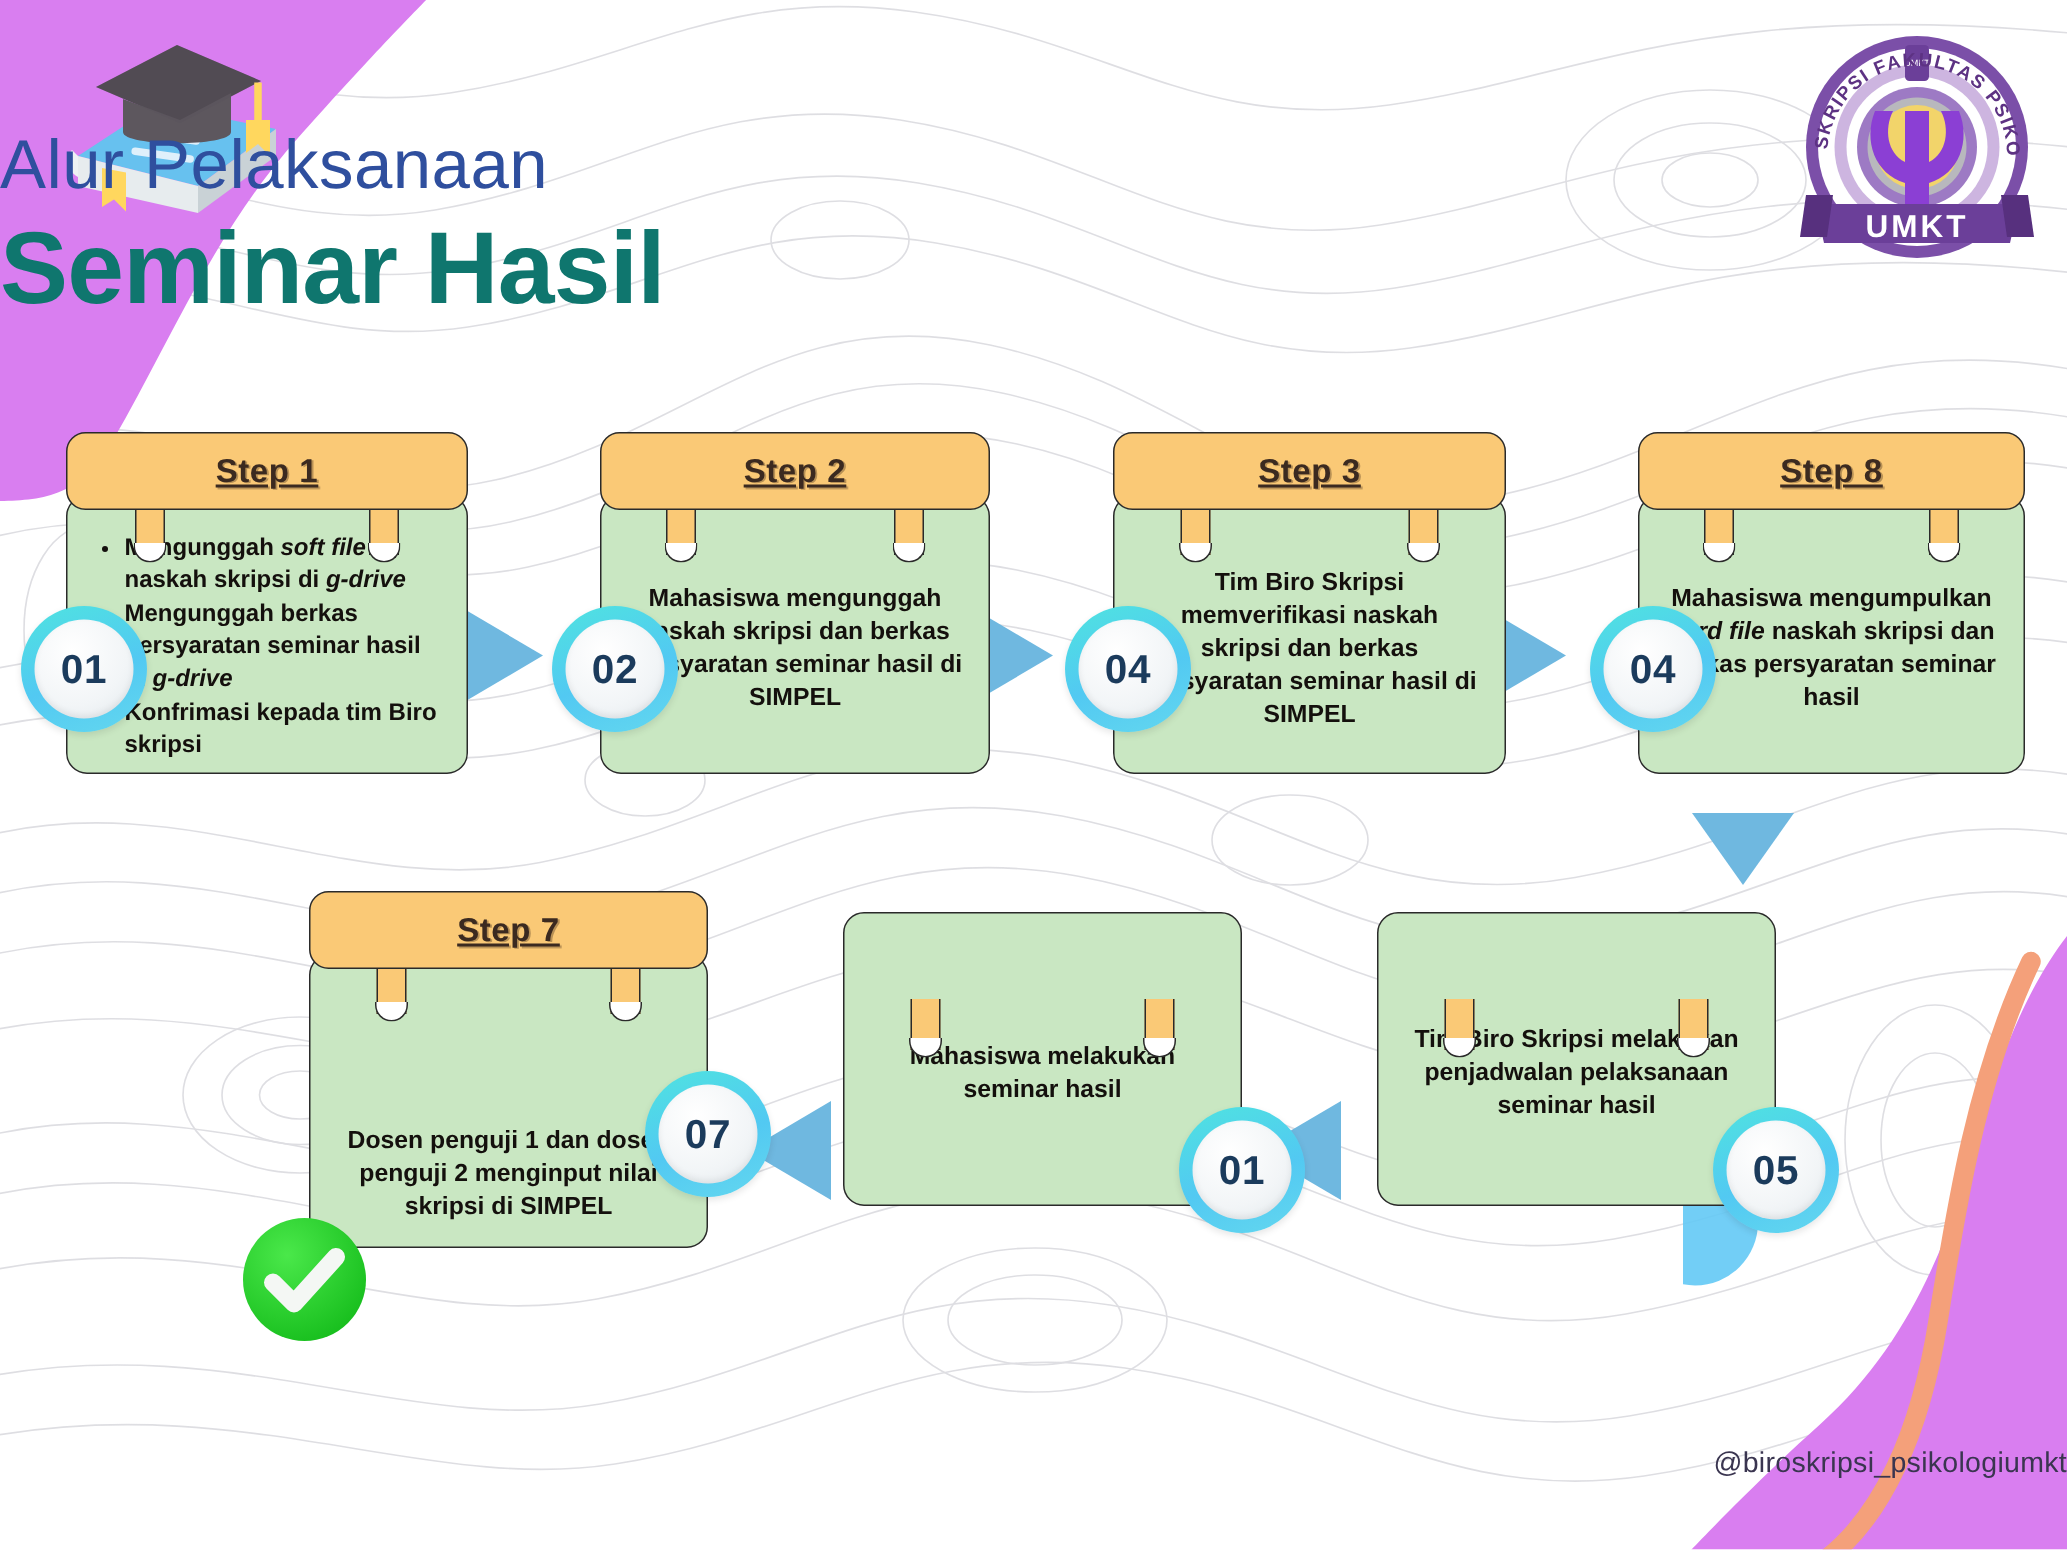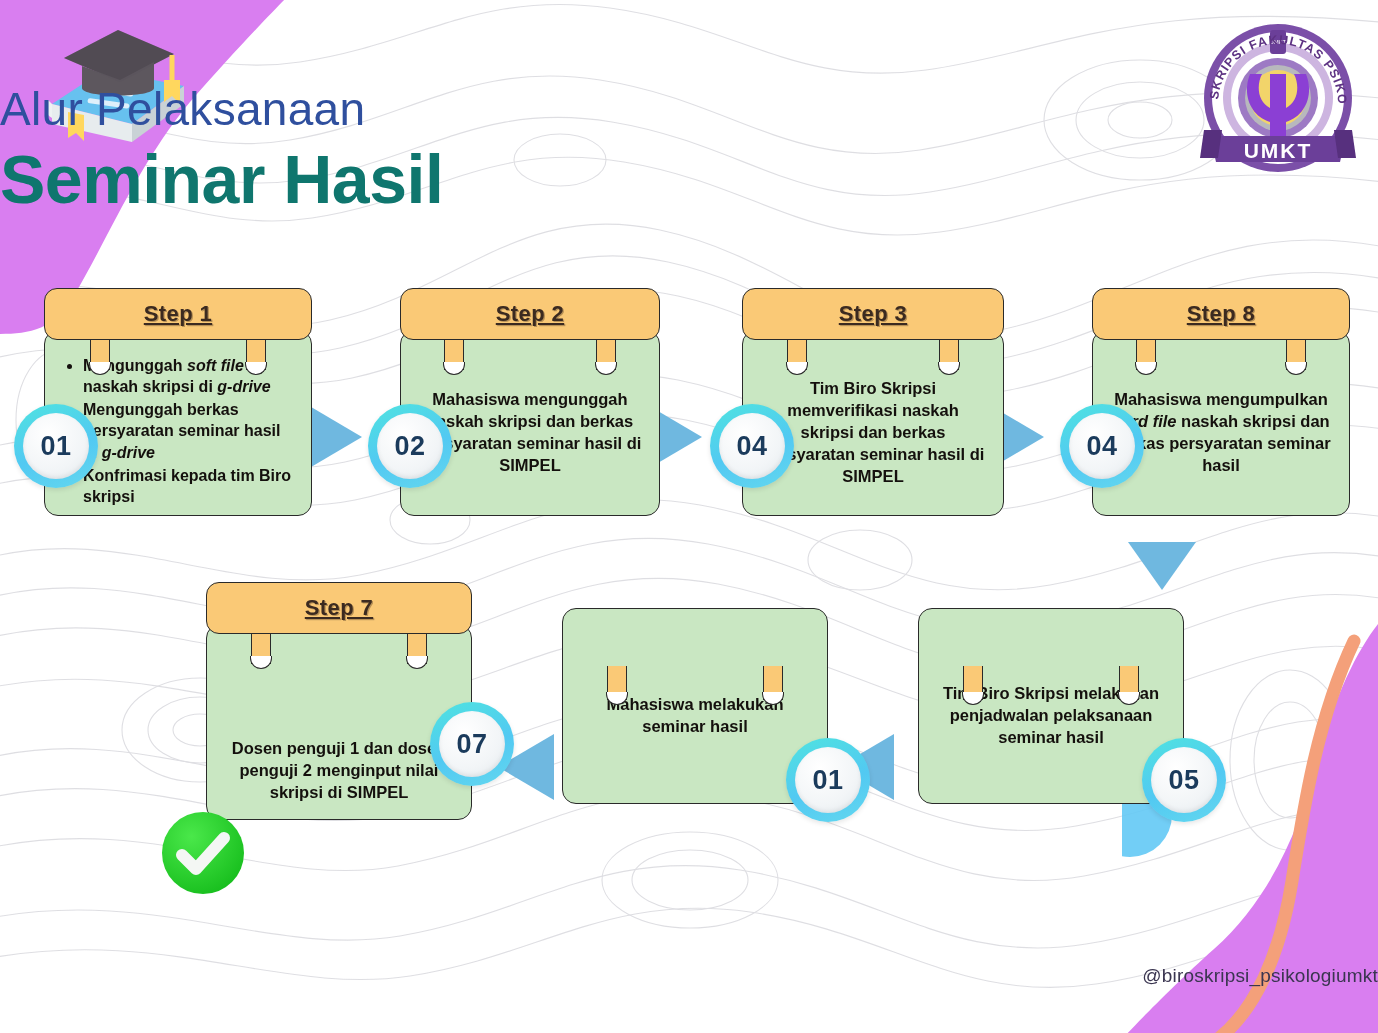--- a/index.html
+++ b/index.html
@@ -401,21 +401,21 @@
     <div class="step-body" style="height:196px;">
       <div class="step-text">Mahasiswa melakukan seminar hasil</div>
     </div>
     <div class="num-badge" style="right:-42px; top:120px;">
       <div class="num-inner">
           <span class="num-text">01</span>
         </div>
     </div>
   </div>
 
-  <div class="step" style="left:206px; top:582px; width:266px;">
+  <div class="step" style="left:206px; top:594px; width:266px;">
     <div class="step-header">
       <span class="step-header-label">Step 7</span>
     </div>
     <div class="strap left"></div>
     <div class="strap right"></div>
     <div class="rivet left"></div>
     <div class="rivet right"></div>
     <div class="step-body" style="height:196px; align-items:flex-end; padding-top:40px;">
       <div class="step-text">Dosen penguji 1 dan dosen penguji 2 menginput nilai skripsi di SIMPEL</div>
     </div>

